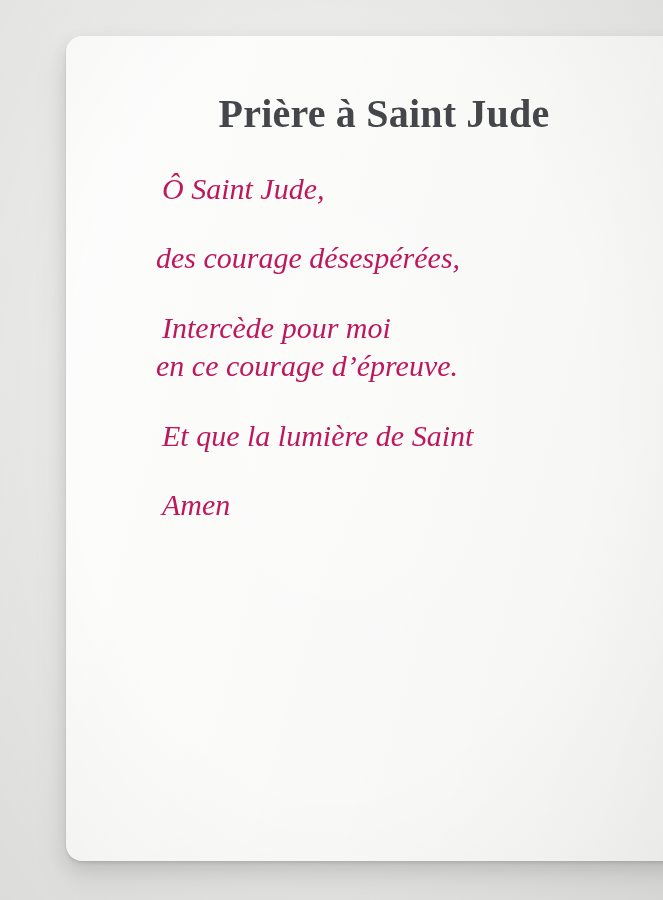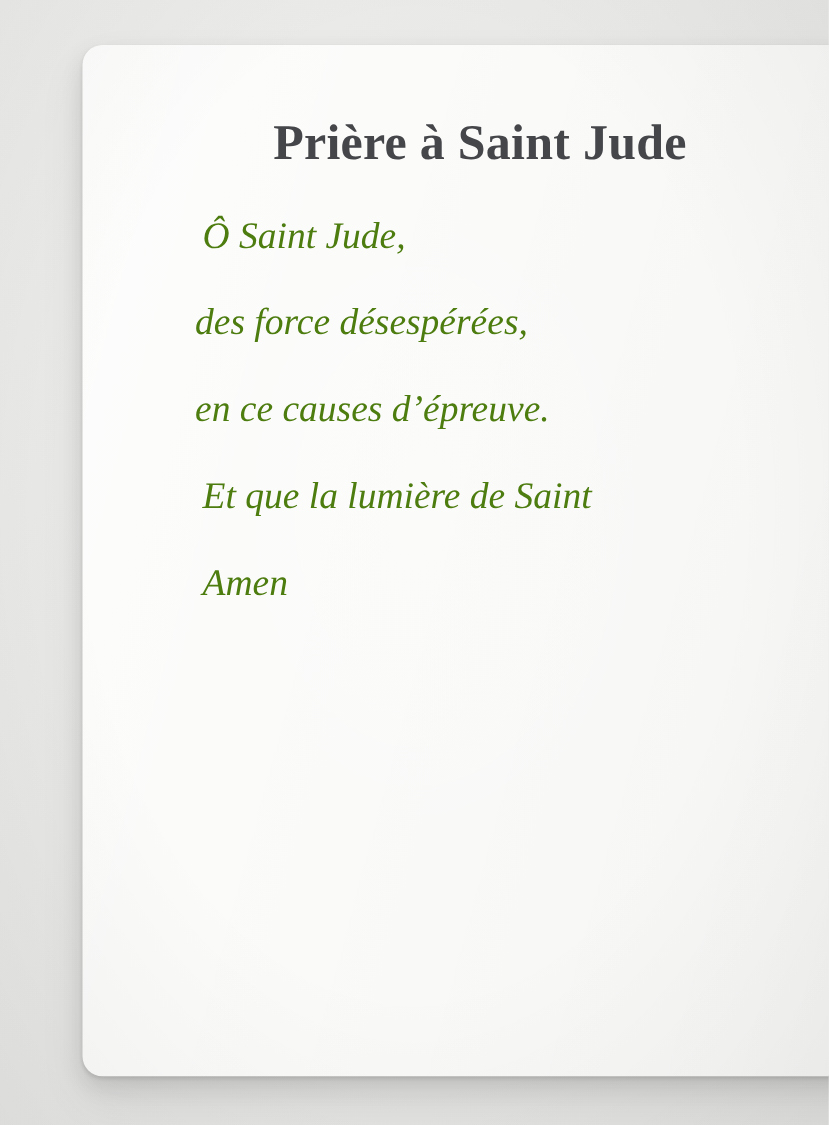--- a/index.html
+++ b/index.html
@@ -73,21 +73,21 @@
     margin-bottom: 31px;
   }
   .stanza:last-child {
     margin-bottom: 0;
   }
   .line {
     font-family: "Liberation Serif", serif;
     font-style: italic;
     font-size: 30px;
     line-height: 1.28;
-    color: #4d7c0f;
+    color: #be185d;
     white-space: pre;
   }
   .line.indent {
     text-indent: 6px;
   }
 </style>
 </head>
 <body>
 
 <div id="page-wrap">
@@ -96,25 +96,26 @@
 
     <h1 class="card-title">Prière à Saint Jude</h1>
 
     <div class="stanzas">
 
       <div class="stanza">
         <div class="line indent">Ô Saint Jude,</div>
       </div>
 
       <div class="stanza">
-        <div class="line">des force désespérées,</div>
+        <div class="line">des courage désespérées,</div>
       </div>
 
       <div class="stanza">
-        <div class="line">en ce causes d’épreuve.</div>
+        <div class="line indent">Intercède pour moi</div>
+        <div class="line">en ce courage d’épreuve.</div>
       </div>
 
 
       <div class="stanza">
         <div class="line indent">Et que la lumière de Saint</div>
       </div>
 
       <div class="stanza">
         <div class="line indent">Amen</div>
       </div>

